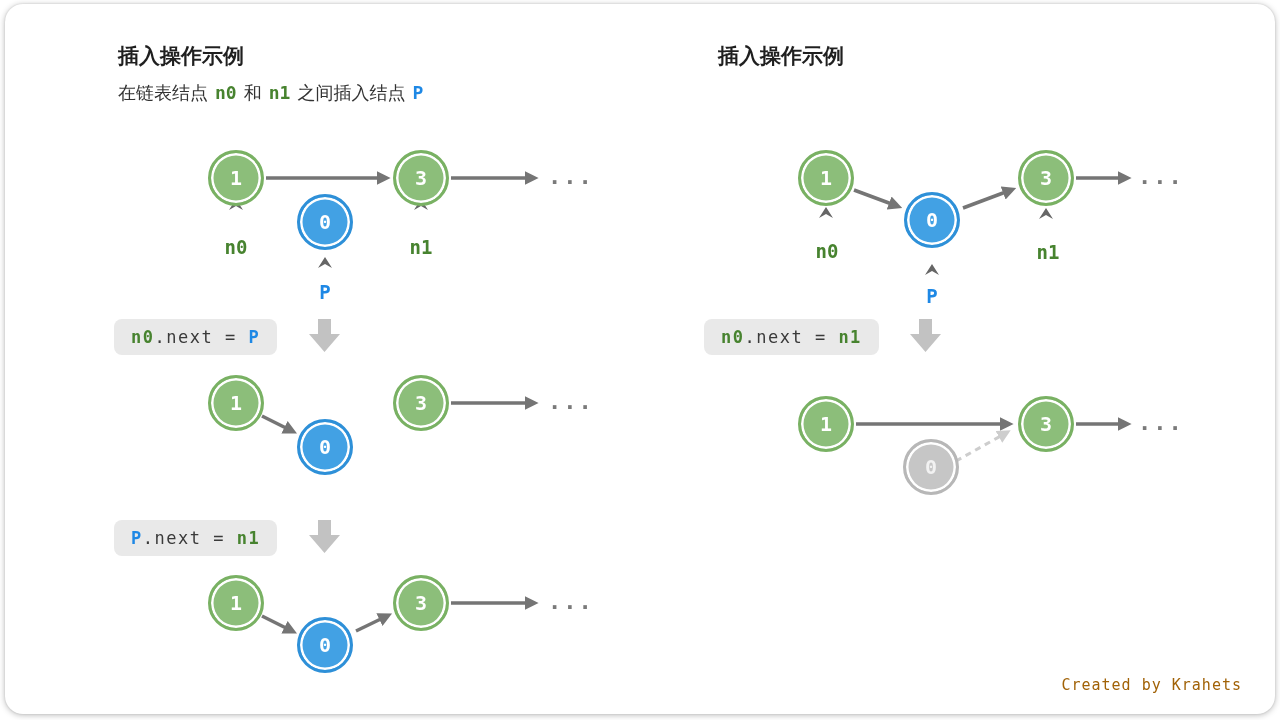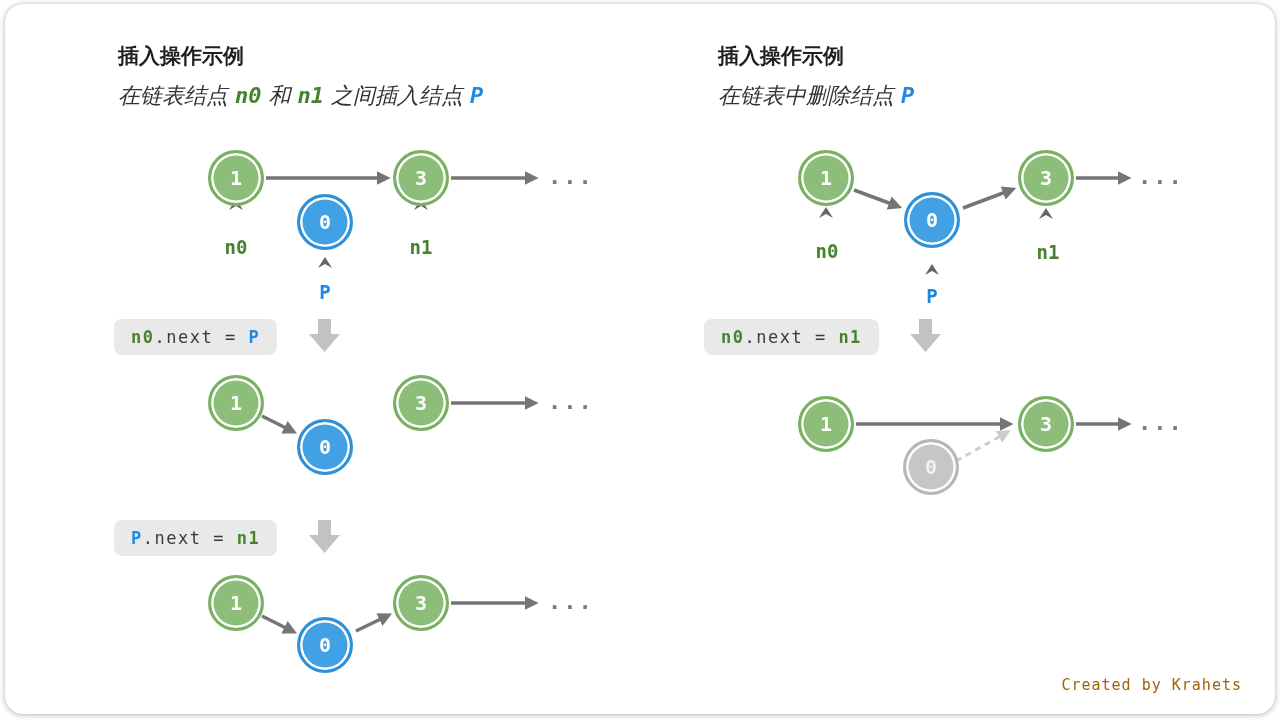--- a/index.html
+++ b/index.html
@@ -9,21 +9,21 @@
   }
   .card{
     position:absolute;left:5px;top:4px;right:5px;bottom:6px;
     background:#ffffff;border-radius:18px;
     box-shadow:0 1px 6px rgba(0,0,0,0.28), 0 0 2px rgba(0,0,0,0.12);
   }
   .panel-title{
     position:absolute;font-size:21px;font-weight:700;color:#1f1f1f;white-space:nowrap;
   }
   .panel-subtitle{
-    position:absolute;font-size:22px;color:#333;white-space:nowrap;font-style:italic;
+    position:absolute;font-size:18px;color:#333;white-space:nowrap;
   }
   .tok{
     font-family:"DejaVu Sans Mono","Liberation Mono",monospace;
     font-weight:bold;margin:0 7px;
   }
   .tok.green{color:#47832F;}
   .tok.blue{color:#1E88E5;}
   .node{
     position:absolute;width:50px;height:50px;border-radius:50%;
     display:flex;align-items:center;justify-content:center;
@@ -150,23 +150,20 @@
     </div>
   <div class="node blue" style="left:297px;top:617px">
       <span>0</span>
     </div>
   <div class="node green" style="left:393px;top:575px">
       <span>3</span>
     </div>
   <span class="dots" style="left:548px;top:591px">...</span>
 
   <div class="panel-title" style="left:718px;top:42px">插入操作示例</div>
-  <div class="panel-subtitle" style="left:718px;top:81px">
-    <span>在链表中删除结点</span><span class="tok blue">P</span>
-  </div>
 
   <div class="node green" style="left:798px;top:150px">
       <span>1</span>
     </div>
   <div class="node blue" style="left:904px;top:192px">
       <span>0</span>
     </div>
   <div class="node green" style="left:1018px;top:150px">
       <span>3</span>
     </div>

